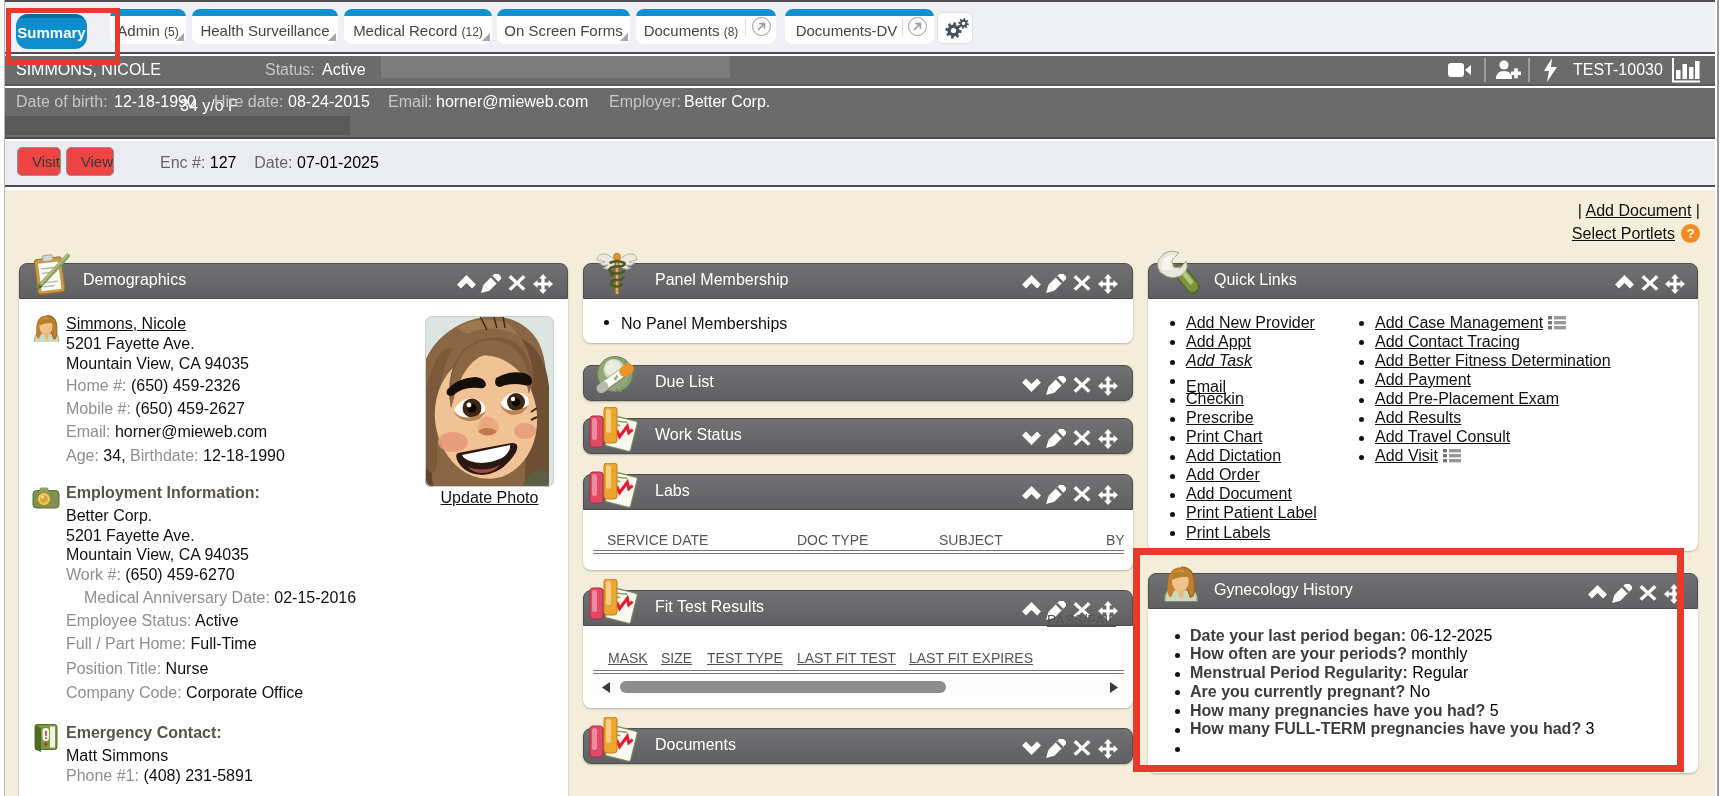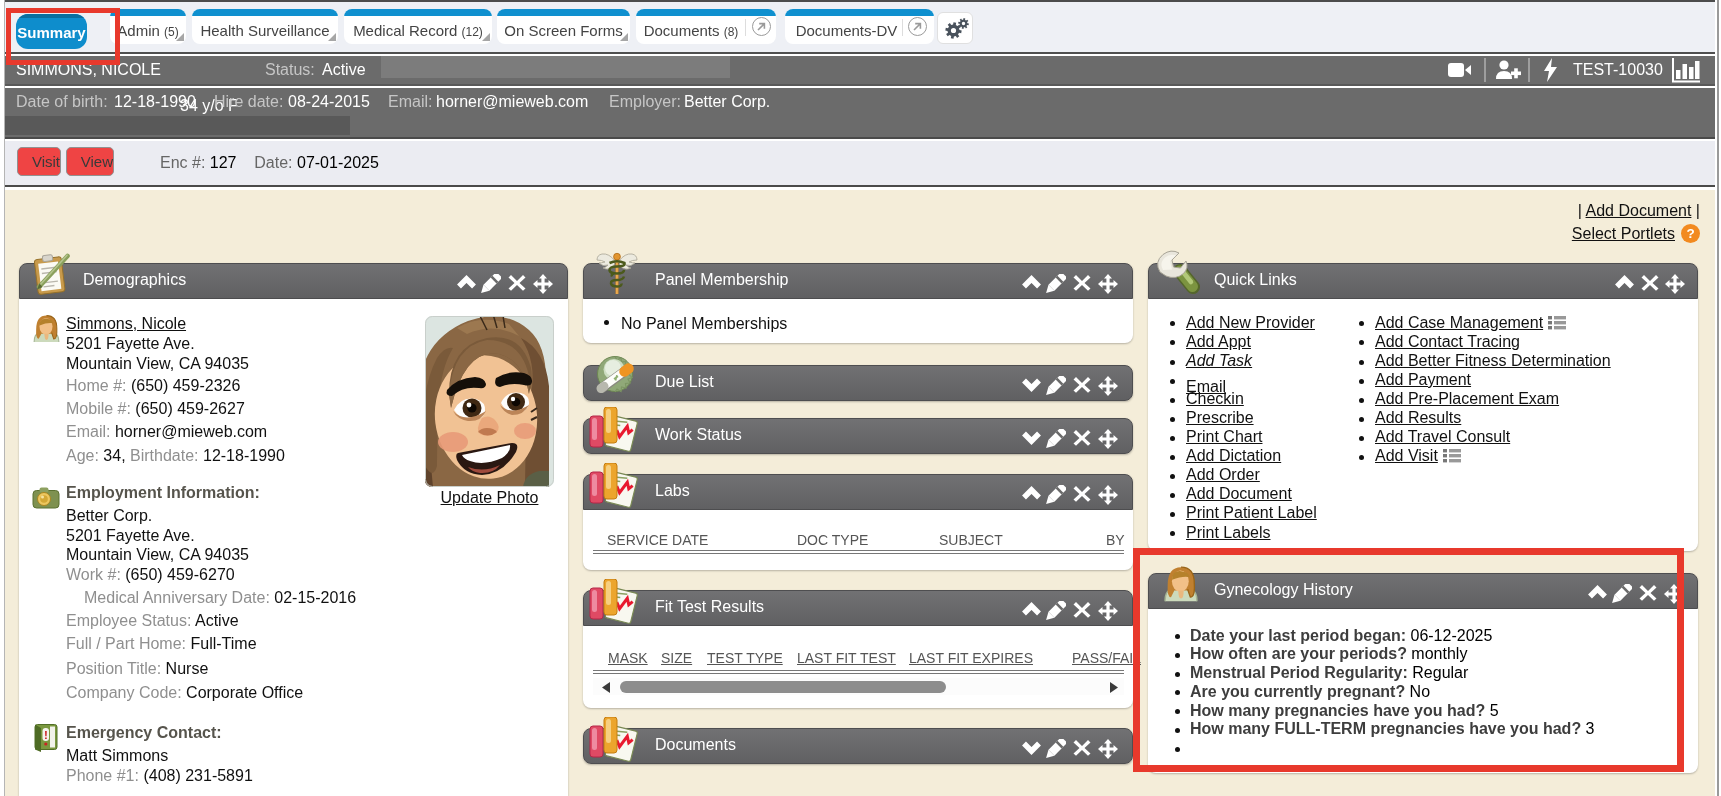--- a/index.html
+++ b/index.html
@@ -514,21 +514,21 @@
       <rect x="2" y="9" width="13" height="31" rx="3" fill="#e04a64" stroke="#b52748" stroke-width="1"></rect>
       <rect x="4" y="11" width="5" height="22" rx="2.5" fill="#ee8ba0"></rect>
       <rect x="16" y="0" width="13" height="36" rx="3" fill="#eca52d" stroke="#c47c10" stroke-width="1"></rect>
       <rect x="18" y="2" width="5" height="24" rx="2.5" fill="#f6cf80"></rect>
     </svg></div>
   <div class="thead" style="left:608px; top:650px;"><u>MASK</u></div>
   <div class="thead" style="left:661px; top:650px;"><u>SIZE</u></div>
   <div class="thead" style="left:707px; top:650px;"><u>TEST TYPE</u></div>
   <div class="thead" style="left:797px; top:650px;"><u>LAST FIT TEST</u></div>
   <div class="thead" style="left:909px; top:650px;"><u>LAST FIT EXPIRES</u></div>
-  <div class="thead" style="left:1047px; top:650px;margin-left:25px;"><u>PASS/FAIL</u></div>
+  <div class="thead" style="left:1047px; top:612px;"><u>PASS/FAIL</u></div>
   <div class="dline" style="left:593px; top:670px; width:531px;"></div>
   <div class="ab" style="left:593px; top:678px; width:531px; height:17px; background:#fcfcfc;"></div>
   <div class="ab" style="left:600px; top:680px;"><svg width="12" height="13" viewBox="0 0 12 13">
         <path d="M10 1 L2 6.5 L10 12 Z" fill="#3a3a3a"></path>
       </svg></div>
   <div class="ab" style="left:1108px; top:680px;"><svg width="12" height="13" viewBox="0 0 12 13">
         <path d="M2 1 L10 6.5 L2 12 Z" fill="#3a3a3a"></path>
       </svg></div>
   <div class="ab" style="left:620px; top:680.5px; width:326px; height:12.5px; background:#8d8d8d; border-radius:6px;"></div>
 

